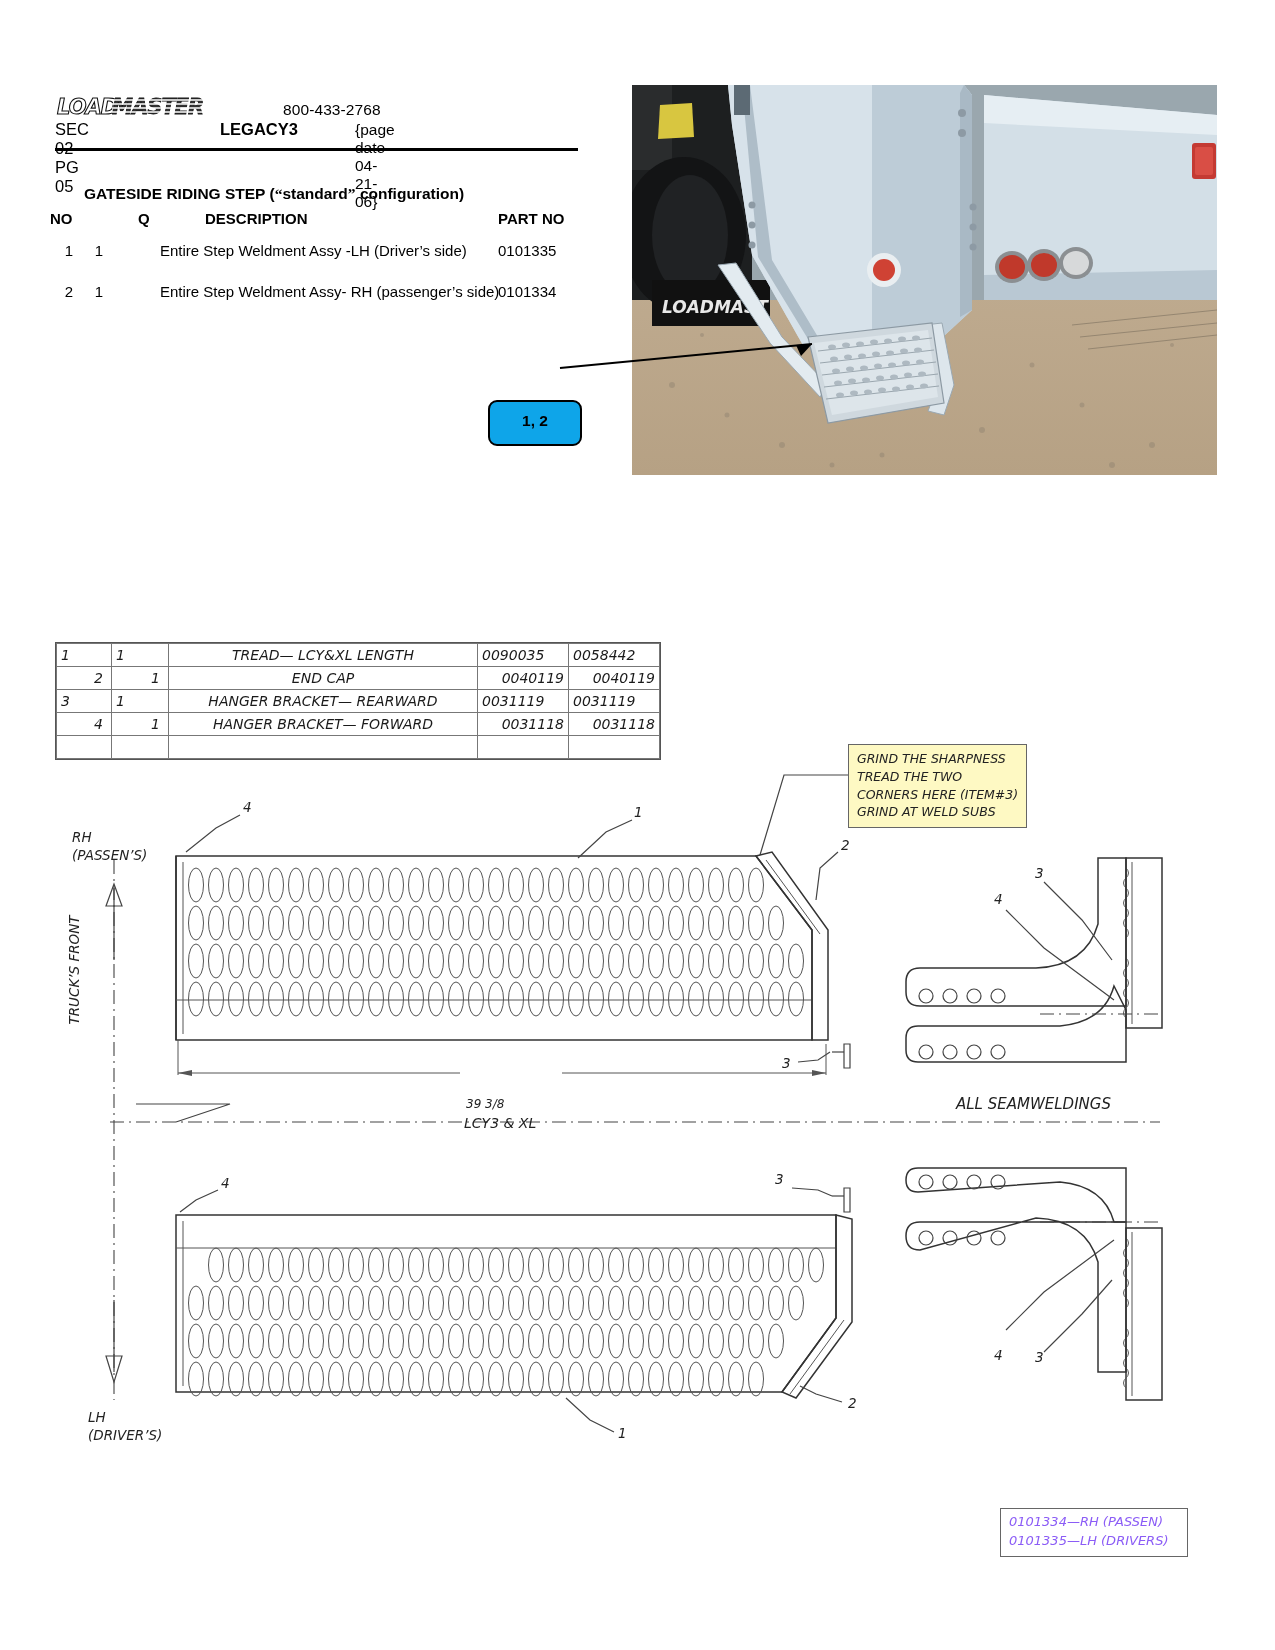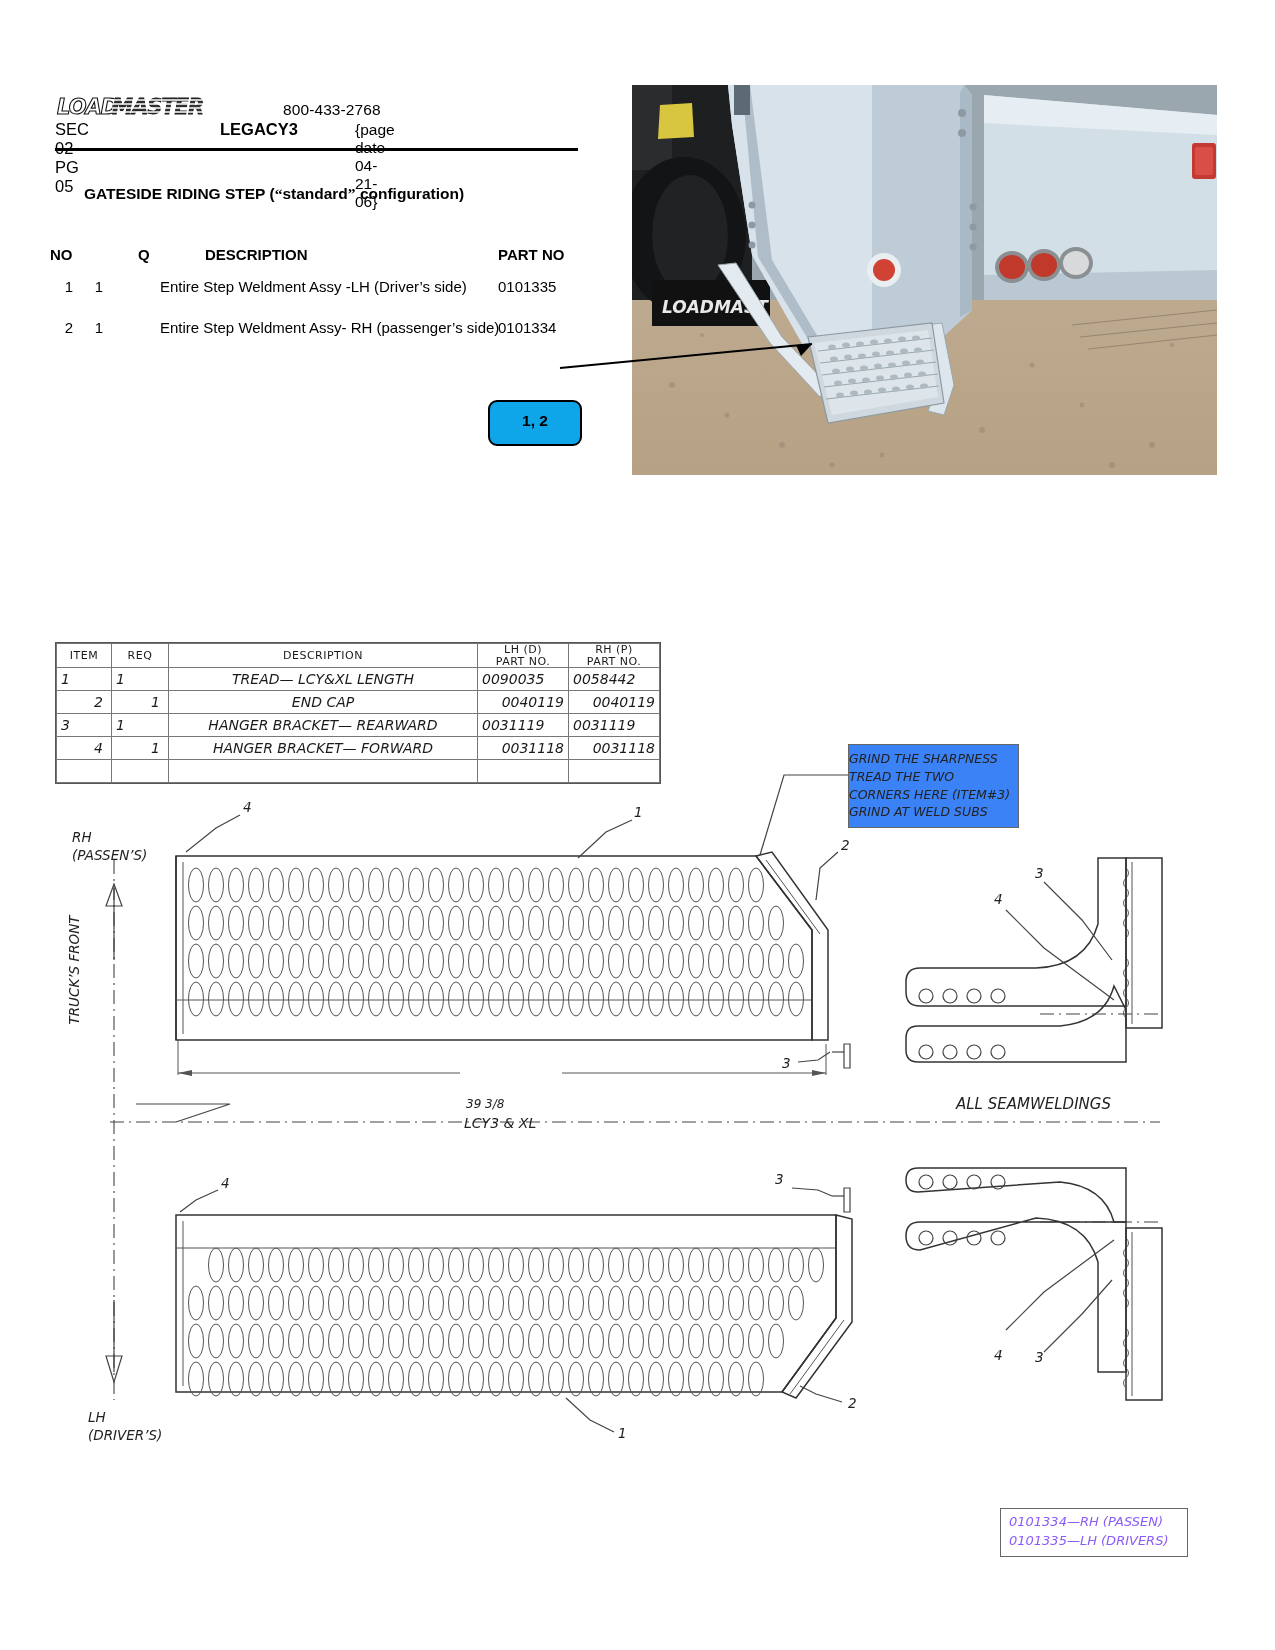--- a/index.html
+++ b/index.html
@@ -14,21 +14,21 @@
   #secline{left:55px;top:120px;font-size:16.5px;}
   #sec-pg{position:absolute;left:0;top:0;}
   #legacy{position:absolute;left:165px;top:0;font-weight:bold;}
   #pagedate{position:absolute;left:300px;top:1px;font-size:15.5px;}
   #rule{left:55px;top:148px;width:523px;height:3px;background:#000;}
   #title{left:84px;top:185px;font-size:15.5px;font-weight:bold;}
   #title .q{font-family:"Liberation Serif",serif;}
 
   
   #plist{left:50px;top:210px;width:540px;font-size:15px;}
-  #plist .hrow{font-weight:bold;height:32px;position:relative;margin-top:36px;}
+  #plist .hrow{font-weight:bold;height:32px;position:relative;}
   #plist .row{height:41px;position:relative;}
   #plist .c-no{position:absolute;left:7px;width:24px;text-align:center;}
   #plist .c-q{position:absolute;left:40px;width:18px;text-align:center;}
   #plist .c-desc{position:absolute;left:110px;}
   #plist .c-part{position:absolute;left:448px;}
   #plist .hrow .c-no{left:0px;width:40px;text-align:left;}
   #plist .hrow .c-q{left:88px;width:20px;text-align:left;}
   #plist .hrow .c-desc{left:155px;}
   #plist .hrow .c-part{left:448px;}
 
@@ -54,21 +54,21 @@
   #bom .w-desc{}
   #bom .w-lh{width:82px;}
   #bom .w-rh{width:82px;}
   #bom td.dsc{text-align:center;}
   #bom tr.alt td.w-item,#bom tr.alt td.w-req{text-align:right;padding-right:8px;}
   #bom tr.alt td.w-lh,#bom tr.alt td.w-rh{text-align:right;}
   #bom tr.norm td.w-item,#bom tr.norm td.w-req{text-align:left;padding-left:4px;}
   #bom tr.norm td.w-lh,#bom tr.norm td.w-rh{text-align:left;}
 
   
-  #grindnote{left:848px;top:744px;width:163px;border:1.6px solid #666;background:#3b82f6;padding:5px 6px 6px 0;}
+  #grindnote{left:848px;top:744px;width:163px;border:1.6px solid #666;background:#fef9c3;padding:5px 6px 6px 8px;}
   #grindnote div{font-family:"DejaVu Sans", sans-serif;font-style:italic;font-size:12.5px;line-height:1.42;color:#222;white-space:nowrap;}
 
   
   #pnbox{left:1000px;top:1508px;width:172px;border:1.6px solid #666;background:#fff;padding:4px 6px 5px 8px;}
   #pnbox div{font-family:"DejaVu Sans", sans-serif;font-style:italic;font-size:13px;line-height:1.45;color:#8b5cf6;white-space:nowrap;}
 
   svg{overflow:visible;}
   .ln{stroke:#444;stroke-width:1.2;fill:none;}
   .ln2{stroke:#333;stroke-width:1.5;fill:none;}
   .lnt{stroke:#555;stroke-width:1;fill:none;}
@@ -283,33 +283,20 @@
   <line x1="0" y1="24" x2="252" y2="0" stroke="#000" stroke-width="2"></line>
   <polygon points="252,0 236,1 241,12" fill="#000"></polygon>
 </svg>
 <div class="abs" id="callout">
   <span>1, 2</span>
 </div>
 
 <div class="abs" id="bom">
   <table>
     <tbody>
-        <tr>
-      <td class="h w-item">ITEM</td>
-      <td class="h w-req">REQ</td>
-      <td class="h w-desc">DESCRIPTION</td>
-      <td class="h w-lh">
-        <span>LH (D)</span><br>
-        <span>PART NO.</span>
-      </td>
-      <td class="h w-rh">
-        <span>RH (P)</span><br>
-        <span>PART NO.</span>
-      </td>
-    </tr>
     <tr class="norm">
       <td class="w-item">1</td>
       <td class="w-req">1</td>
       <td class="w-desc dsc">TREAD—  LCY&amp;XL  LENGTH</td>
       <td class="w-lh">0090035</td>
       <td class="w-rh">0058442</td>
     </tr>
     <tr class="alt">
       <td class="w-item">2</td>
       <td class="w-req">1</td>

